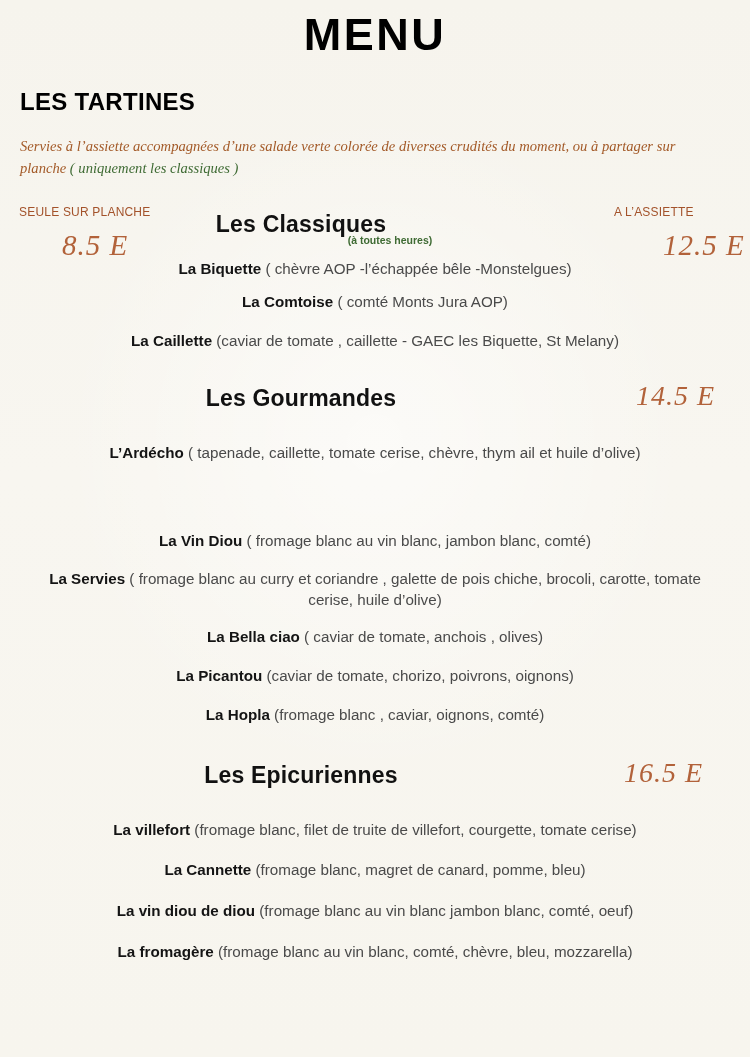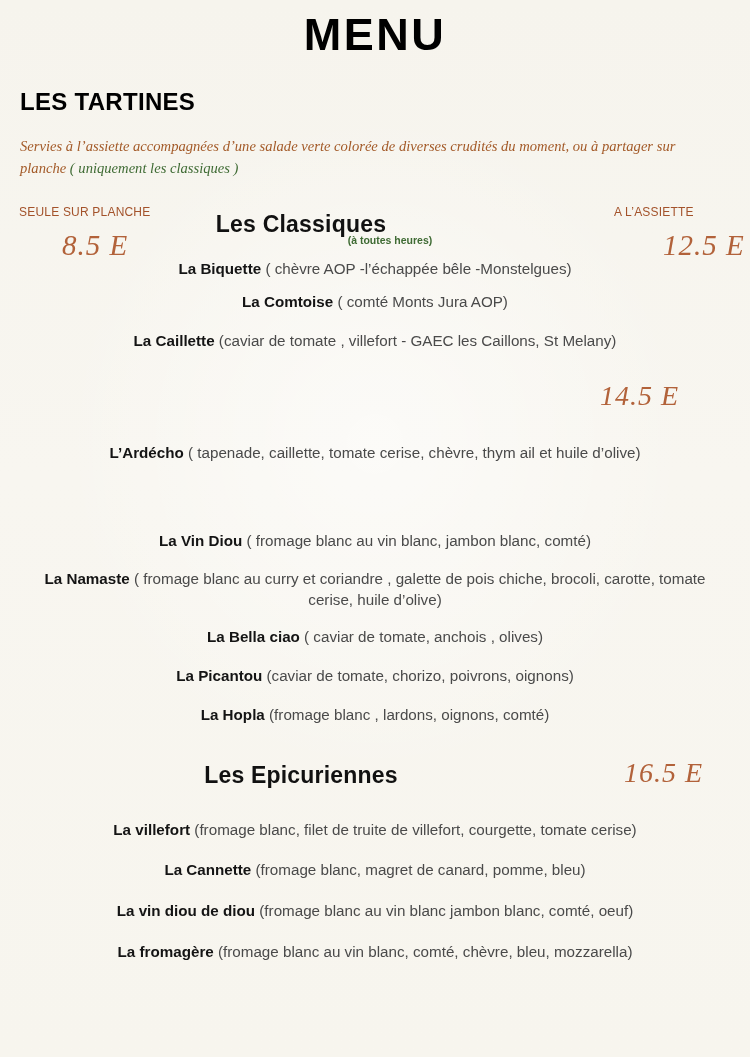--- a/index.html
+++ b/index.html
@@ -414,48 +414,49 @@
     <div class="dish" style="top:259px;">
       <b>La Biquette</b>
       <span>( chèvre AOP -l’échappée bêle -Monstelgues)</span>
     </div>
     <div class="dish" style="top:292px;">
       <b>La Comtoise</b>
       <span>( comté Monts Jura AOP)</span>
     </div>
     <div class="dish" style="top:331px;">
       <b>La Caillette</b>
-      <span>(caviar de tomate , villefort - GAEC les Caillons, St Melany)</span>
-    </div>
-
-    <div class="price-right" style="top:380px; left:600px;font-family:Liberation Serif, serif;">14.5 E</div>
+      <span>(caviar de tomate , caillette - GAEC les Biquette, St Melany)</span>
+    </div>
+
+    <div class="course-title" style="top:385px;">Les Gourmandes</div>
+    <div class="price-right" style="top:380px; left:636px;font-family:Liberation Serif, serif;">14.5 E</div>
 
     <div class="dish" style="top:443px;">
       <b>L’Ardécho</b>
       <span>( tapenade, caillette, tomate cerise, chèvre, thym ail et huile d’olive)</span>
     </div>
     <div class="dish" style="top:531px;">
       <b>La Vin Diou</b>
       <span>( fromage blanc au vin blanc, jambon blanc, comté)</span>
     </div>
     <div class="dish" style="top:569px; left:40px; width:670px;">
-      <b>La Namaste</b>
+      <b>La Servies</b>
       <span>( fromage blanc au curry et coriandre , galette de pois chiche, brocoli, carotte, tomate cerise, huile d’olive)</span>
     </div>
     <div class="dish" style="top:627px;">
       <b>La Bella ciao</b>
       <span>( caviar de tomate, anchois , olives)</span>
     </div>
     <div class="dish" style="top:666px;">
       <b>La Picantou</b>
       <span>(caviar de tomate, chorizo, poivrons, oignons)</span>
     </div>
     <div class="dish" style="top:705px;">
       <b>La Hopla</b>
-      <span>(fromage blanc , lardons, oignons, comté)</span>
+      <span>(fromage blanc , caviar, oignons, comté)</span>
     </div>
 
     <div class="course-title" style="top:762px;">Les Epicuriennes</div>
     <div class="price-right" style="top:757px; left:624px;">16.5 E</div>
 
     <div class="dish" style="top:820px;">
       <b>La villefort</b>
       <span>(fromage blanc, filet de truite de villefort, courgette, tomate cerise)</span>
     </div>
     <div class="dish" style="top:901px;">

